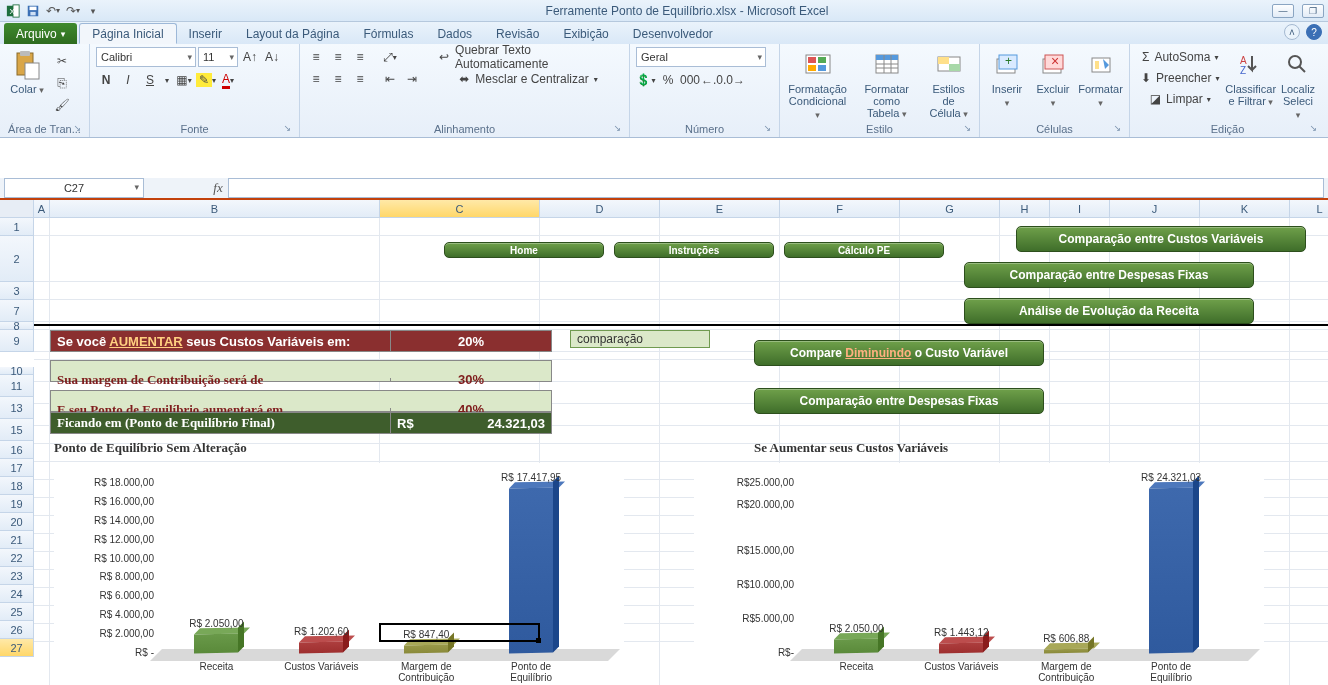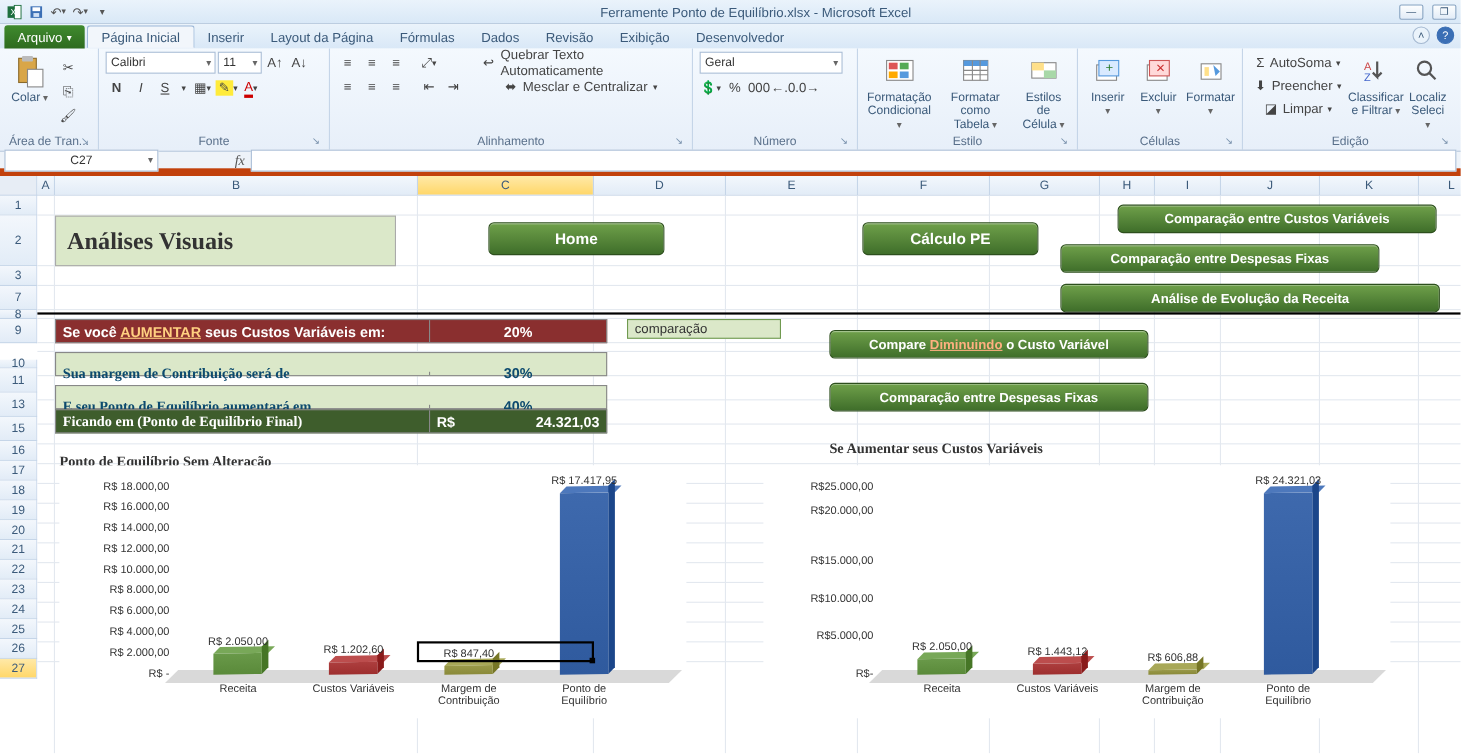--- a/index.html
+++ b/index.html
@@ -28,51 +28,51 @@
   .bigbtn { display: flex; flex-direction: column; align-items: center; gap: 2px; padding: 2px 4px; min-width: 42px;}
   .bigbtn .bic { width: 32px; height: 32px; display:flex; align-items:center; justify-content:center; }
   .bigbtn .blbl { font-size: 11px; color: #3b5a7a; text-align: center; line-height: 1.1; }
   .smallrow { display: flex; gap: 2px; align-items: center; }
   .sbtn { width: 20px; height: 20px; display:flex; align-items:center; justify-content:center; font-size:12px; color:#444; border:1px solid transparent; border-radius:2px;}
   .combo { height: 20px; border: 1px solid #a9bdd6; background: #fff; display: flex; align-items: center; padding: 0 14px 0 4px; position: relative; font-size: 11px;}
   .combo::after { content:"▾"; position:absolute; right:3px; font-size:9px; color:#666;}
   .stackcol { display:flex; flex-direction:column; gap:2px; }
   .d-arrow::after { content:" ▾"; font-size:9px; color:#666;}
   
-  .fxbar { height: 22px; background: #eef3f9; border-bottom: 7px solid #c2410c; display: flex; align-items: center; }
+  .fxbar { height: 22px; background: #eef3f9; border-bottom: 2px solid #c2410c; display: flex; align-items: center; margin-top: 40px; }
   .namebox { width: 140px; height: 20px; border: 1px solid #a9bdd6; background:#fff; margin:0 4px; display:flex; align-items:center; justify-content:center; font-size:11px; position:relative;}
   .namebox::after { content:"▾"; position:absolute; right:4px; top:3px; font-size:9px; color:#666;}
   .fxicon { width:20px; font-style:italic; color:#555; font-family:"Times New Roman",serif; font-size:13px; text-align:center; margin-left:60px;}
   .fxinput { flex:1; height:20px; border:1px solid #a9bdd6; background:#fff; margin-right:4px;}
   
   .sheet { position:relative; height: calc(685px - 22px - 22px - 94px - 22px); overflow:hidden;}
   .selectall { position:absolute; left:0; top:0; width:34px; height:18px; background:#e7edf5; border-right:1px solid #c5d5e8; border-bottom:1px solid #c5d5e8;}
   .colheads { position:absolute; left:34px; top:0; height:18px; display:flex; }
   .ch { height:18px; background:linear-gradient(#f3f7fc,#e2ecf7); border-right:1px solid #c5d5e8; border-bottom:1px solid #c5d5e8; display:flex; align-items:center; justify-content:center; font-size:11px; color:#3b5a7a;}
   .ch.sel { background: linear-gradient(#ffe9a8,#ffd769); }
   .rowheads { position:absolute; left:0; top:18px; width:34px; display:flex; flex-direction:column;}
   .rh { width:34px; background:linear-gradient(#f3f7fc,#e2ecf7); border-right:1px solid #c5d5e8; border-bottom:1px solid #c5d5e8; display:flex; align-items:center; justify-content:center; font-size:11px; color:#3b5a7a;}
   .rh.sel { background: linear-gradient(#ffe9a8,#ffd769); }
   .cells { position:absolute; left:34px; top:18px; right:0; bottom:0; background:#fff; }
   .grid { position:absolute; inset:0; }
   .gl-v, .gl-h { position:absolute; background:#e3e8ef; }
   .gl-v { top:0; bottom:0; width:1px;}
   .gl-h { left:0; right:0; height:1px;}
   
-  .nav { position:absolute; background:linear-gradient(#6fa04a,#3f6e2a); color:#fff; font-weight:bold; font-size:14px; border-radius:5px; border:1px solid #2d4f1d; display:flex; align-items:center; justify-content:center; height:30px; box-shadow:inset 0 1px 0 rgba(255,255,255,.3);}
+  .nav { position:absolute; background:linear-gradient(#6fa04a,#3f6e2a); color:#fff; font-weight:bold; font-size:10px; border-radius:5px; border:1px solid #2d4f1d; display:flex; align-items:center; justify-content:center; height:16px; box-shadow:inset 0 1px 0 rgba(255,255,255,.3);}
   .nav2 { position:absolute; background:linear-gradient(#6fa04a,#3f6e2a); color:#fff; font-weight:bold; font-size:12px; border-radius:5px; border:1px solid #2d4f1d; display:flex; align-items:center; justify-content:center; height:26px; box-shadow:inset 0 1px 0 rgba(255,255,255,.3);}
   .titlebox { position:absolute; background:#dbe8c9; border:1px solid #aaa; font-family:"Times New Roman",serif; font-weight:bold; font-size:22px; display:flex; align-items:center; padding:0 10px;}
   
   .trow { position:absolute; display:flex; font-size:13px; border:1px solid #888; }
   .trow > div { display:flex; align-items:center; padding:0 6px; }
   .tc-b { width:340px; border-right:1px solid #888; font-weight:bold; font-family:"Times New Roman",serif;}
   .tc-c { width:160px; justify-content:center; font-weight:bold;}
   .r7 { background:#8a2f2f; color:#fff;}
   .r9, .r11 { background:#dbe8c9; color:#5a3a1a; }
-  .r9 .tc-b,.r11 .tc-b,.r9 .tc-c,.r11 .tc-c { font-weight:bold; color:#0c4a6e;margin-top:17px;}
+  .r9 .tc-b,.r11 .tc-b,.r9 .tc-c,.r11 .tc-c { font-weight:bold; color:#7f1d1d;margin-top:17px;}
   .r13 { background:#3e5d2c; color:#fff;}
   .minibox { position:absolute; background:#dbe8c9; border:1px solid #709a50; font-size:12px; display:flex; align-items:center; padding:0 6px;}
   
   .chart { position:absolute; border:1px solid #ccc; background:#fff; }
   .chart-title { font-weight:bold; font-size:13px; font-family:"Times New Roman",serif;}
   .axis-lbl { position:absolute; font-size:10px; color:#333; text-align:right;}
   .cat-lbl { position:absolute; font-size:10px; color:#333; text-align:center; line-height:1.1;}
   .bar3d { position:absolute; transform:skewY(-1deg);}
   .bar3d .front { position:absolute; inset:0; }
   .bar3d .top { position:absolute; left:0; right:-6px; top:-6px; height:6px; transform:skewX(-45deg); transform-origin:left bottom;}
@@ -418,27 +418,27 @@
         <div class="gl-h" style="top: 297px;"></div>
         <div class="gl-h" style="top: 315px;"></div>
         <div class="gl-h" style="top: 333px;"></div>
         <div class="gl-h" style="top: 351px;"></div>
         <div class="gl-h" style="top: 369px;"></div>
         <div class="gl-h" style="top: 387px;"></div>
         <div class="gl-h" style="top: 405px;"></div>
         <div class="gl-h" style="top: 423px;"></div>
       </div>
 
-    <div class="titlebox" style="left:16px; top:18px; width:310px; height:46px;">Análises Visuais</div>
 
     <div class="nav" style="left:410px; top:24px; width:160px;">Home</div>
+    <div class="nav" style="left:580px; top:24px; width:160px;">Instruções</div>
     <div class="nav" style="left:750px; top:24px; width:160px;">Cálculo PE</div>
     <div class="nav2" style="left:982px; top:8px; width:290px;">Comparação entre Custos Variáveis</div>
     <div class="nav2" style="left:930px; top:44px; width:290px;">Comparação entre Despesas Fixas</div>
-    <div class="nav2" style="left:930px; top:80px; width:345px;">Análise de Evolução da Receita</div>
+    <div class="nav2" style="left:930px; top:80px; width:290px;">Análise de Evolução da Receita</div>
 
     <div style="position:absolute; left:0; right:0; top:106px; height:2px; background:#000;"></div>
 
     <div class="trow r7" style="left:16px; top:112px; height:22px;">
       <div class="tc-b">
           <span><span>Se você </span><span style="color:#ffd080;text-decoration:underline;font-weight:bold;">AUMENTAR</span><span> seus Custos Variáveis em:</span></span>
         </div>
       <div class="tc-c">20%</div>
     </div>
     <div class="trow r9" style="left:16px; top:142px; height:22px;">
@@ -457,21 +457,21 @@
         </div>
     </div>
 
     <div class="minibox" style="left:536px; top:112px; width:140px; height:18px;">comparação</div>
 
     <div class="nav2" style="left:720px; top:122px; width:290px; justify-content:center;">
       <span>Compare <span style="color:#ffb080;text-decoration:underline;">Diminuindo</span> o Custo Variável</span>
     </div>
     <div class="nav2" style="left:720px; top:170px; width:290px;">Comparação entre Despesas Fixas</div>
 
-    <div class="chart-title" style="position:absolute; left:20px; top:222px;margin-top:12px;">Ponto de Equilíbrio Sem Alteração</div>
+    <div class="chart-title" style="position:absolute; left:20px; top:222px;">Ponto de Equilíbrio Sem Alteração</div>
     <div class="chart-title" style="position:absolute; left:720px; top:222px;">Se Aumentar seus Custos Variáveis</div>
 
     <div id="chart1" class="chart" style="left:20px; top:245px; width:570px; height:230px; border:none;">
         <div class="axis-lbl" style="left: 0px; top: 184px; width: 100px;">R$ -</div>
         <div class="axis-lbl" style="left: 0px; top: 165.111px; width: 100px;">R$ 2.000,00</div>
         <div class="axis-lbl" style="left: 0px; top: 146.222px; width: 100px;">R$ 4.000,00</div>
         <div class="axis-lbl" style="left: 0px; top: 127.333px; width: 100px;">R$ 6.000,00</div>
         <div class="axis-lbl" style="left: 0px; top: 108.444px; width: 100px;">R$ 8.000,00</div>
         <div class="axis-lbl" style="left: 0px; top: 89.5556px; width: 100px;">R$ 10.000,00</div>
         <div class="axis-lbl" style="left: 0px; top: 70.6667px; width: 100px;">R$ 12.000,00</div>

